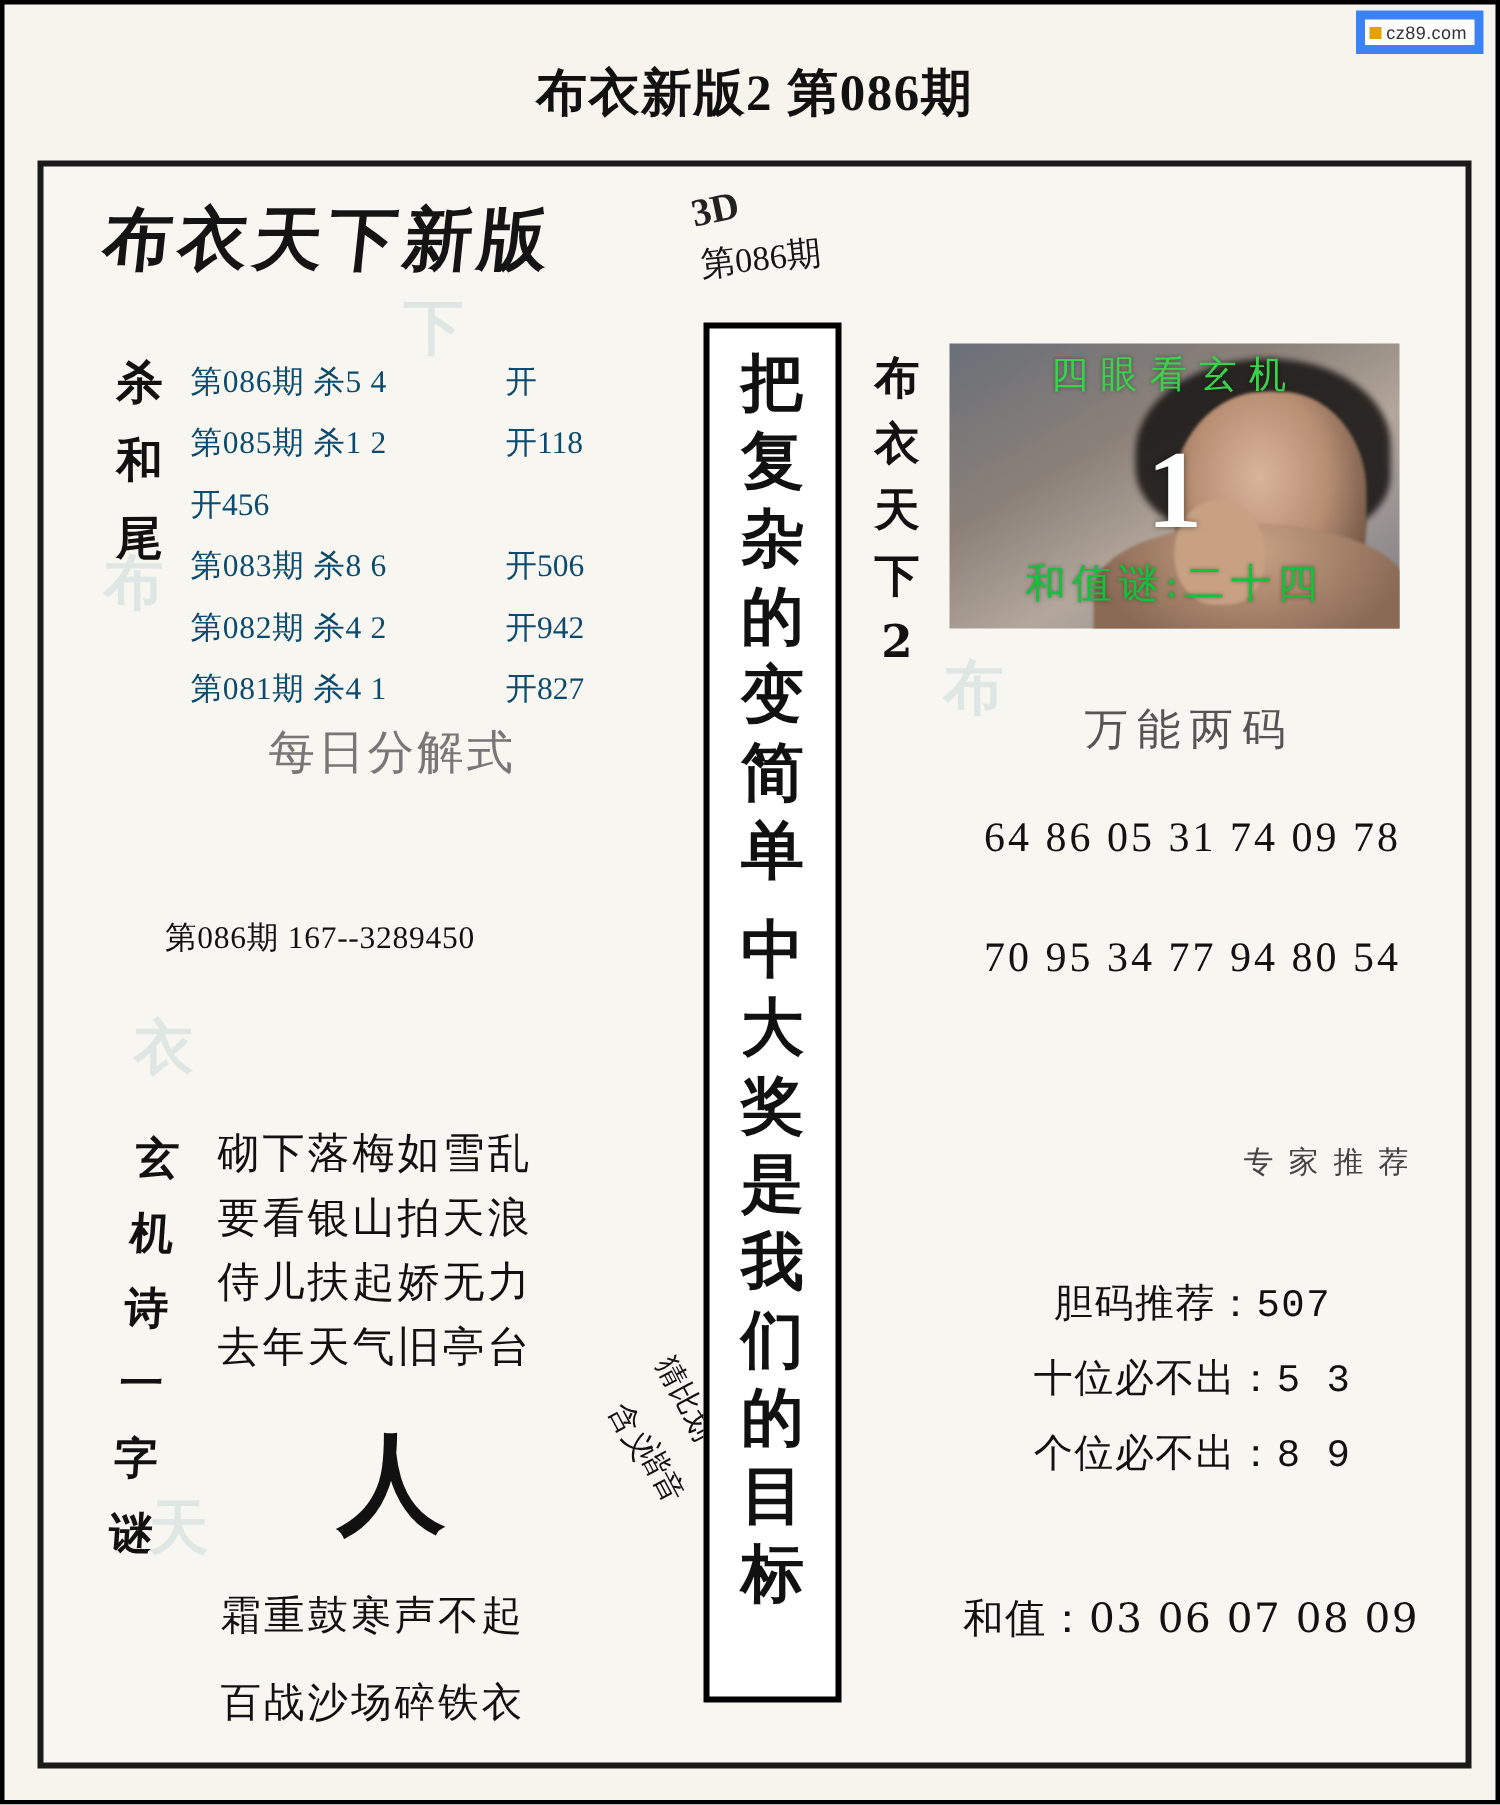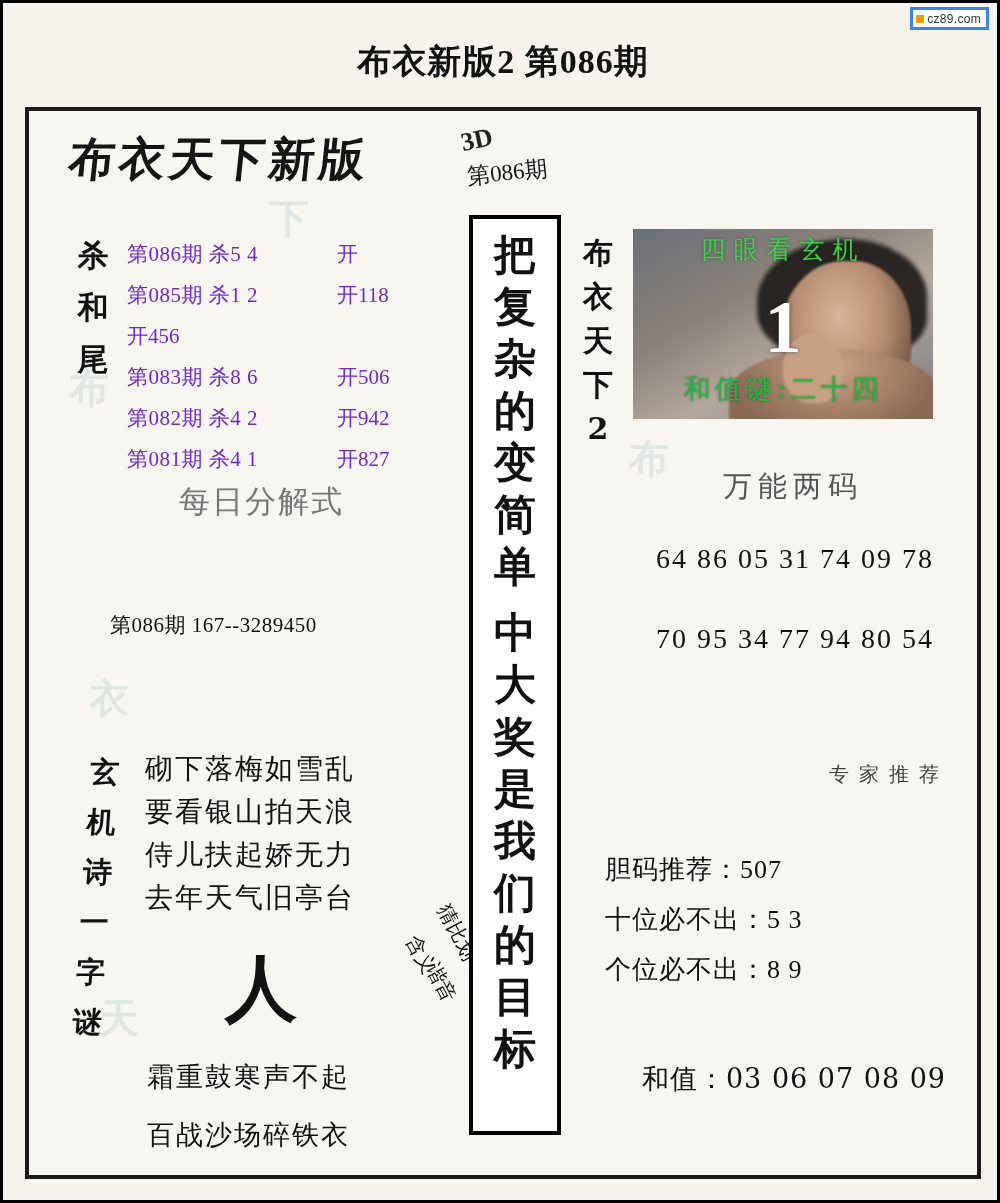--- a/index.html
+++ b/index.html
@@ -22,21 +22,21 @@
     background: #f7f4ee;
     border: 3px solid #000;
     box-sizing: border-box;
   }
   
   .watermark {
     position: absolute;
     top: 4px;
     right: 8px;
     background: #ffffff;
-    border: 3px solid #3b82f6;
+    border: 6px solid #3b82f6;
     padding: 1px 5px 1px 3px;
     font-family: "Liberation Sans", sans-serif;
     font-size: 12px;
     color: #333;
     letter-spacing: 0.3px;
   }
   .watermark .sq {
     display: inline-block;
     width: 8px; height: 8px;
     background: #e8a000;
@@ -129,21 +129,21 @@
 
   .kill-list {
     position: absolute;
     left: 98px;
     top: 122px;
     width: 340px;
   }
   .kill-row {
     display: flex;
     font-size: 21px;
-    color: #6d28d9;
+    color: #0c4a6e;
     height: 41px;
     align-items: center;
     font-family: "Liberation Serif", serif;
   }
   .kill-row .kl { width: 210px; letter-spacing: 0.5px;}
   .kill-row .kr { width: 130px; }
 
   .daily {
     position: absolute;
     left: 150px;
@@ -391,21 +391,22 @@
     font-size: 20px;
     color: #444;
     letter-spacing: 10px;
     font-family: "DejaVu Serif", serif;
   }
   .tips { position: absolute; left: 576px; top: 734px; width: 380px; }
   .tip-row {
     font-size: 26px;
     color: #111;
     line-height: 50px;
-    font-family: Liberation Serif, serif;
+    text-align: center;
+    font-family: Liberation Mono, monospace;
     letter-spacing: 1px;
   }
   .hezhi {
     position: absolute;
     left: 570px;
     top: 950px;
     width: 390px;
     text-align: center;
     font-size: 27px;
     color: #111;

